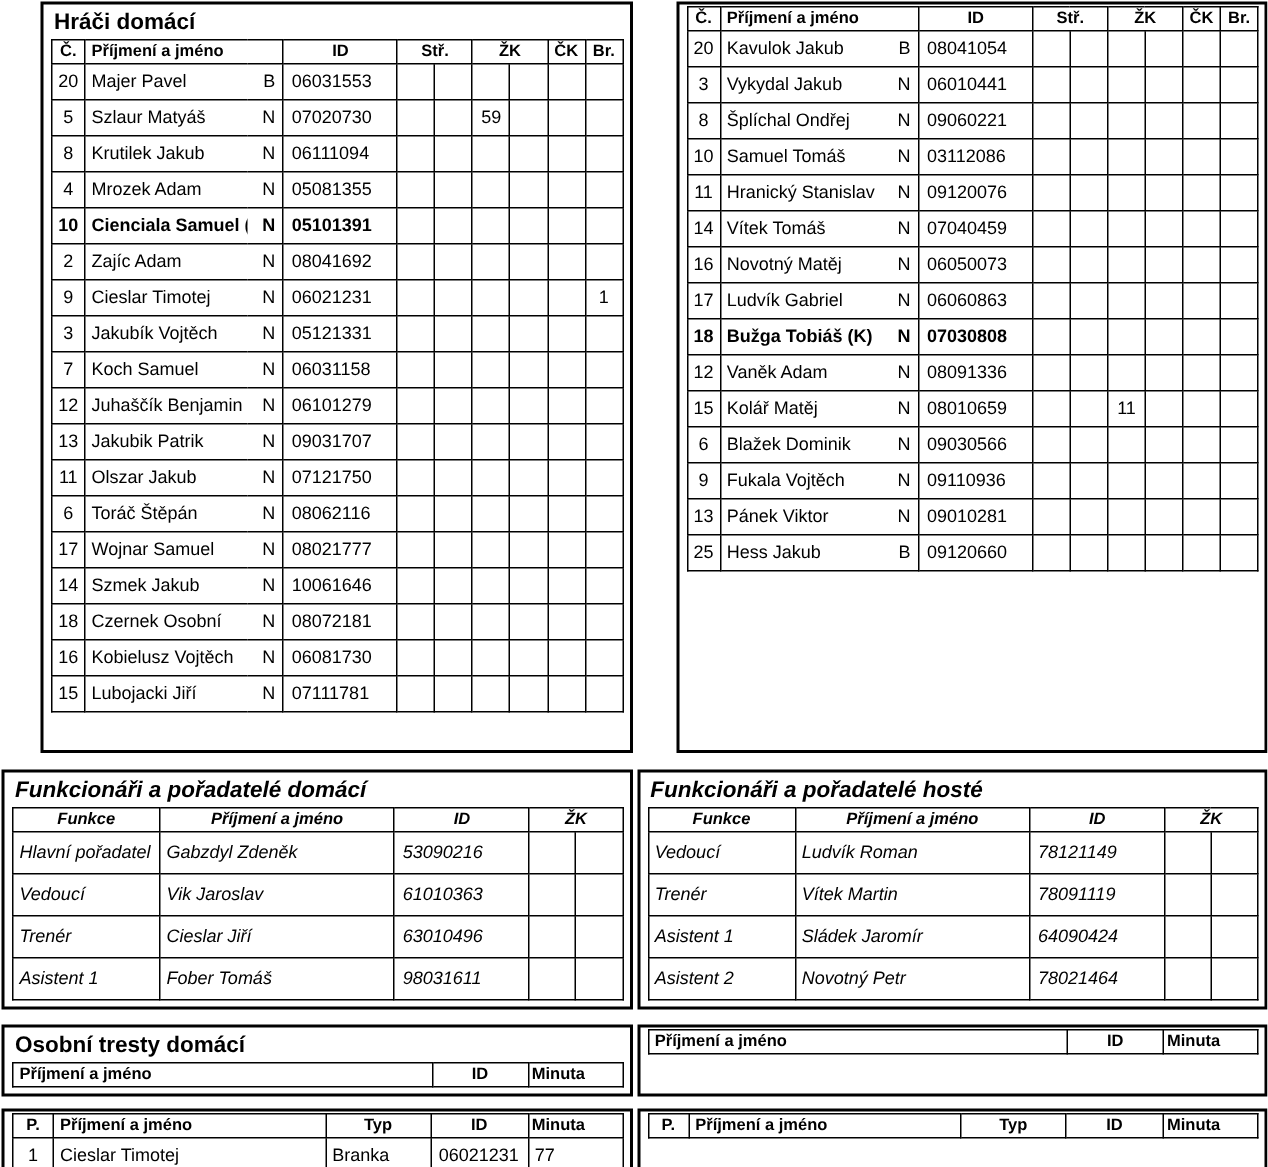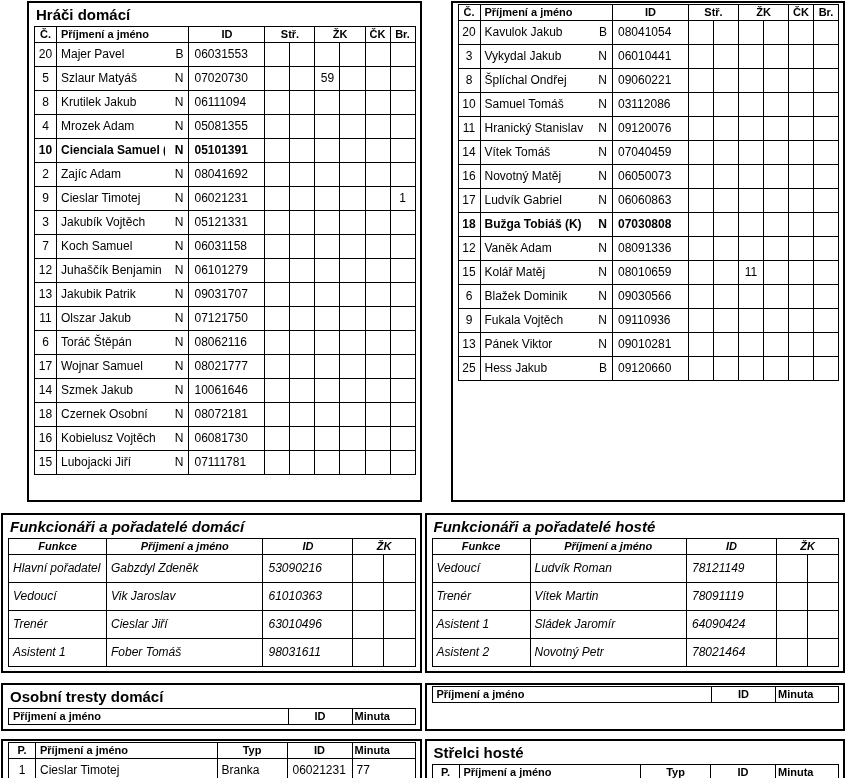--- a/index.html
+++ b/index.html
@@ -730,21 +730,20 @@
     <td class="l">Cieslar Timotej</td>
     <td class="l">Branka</td>
     <td class="idc">06021231</td>
     <td class="l">77</td>
   </tr>
 </tbody>
     </table>
   </div>
 
   <div class="panel" style="height:70px">
-    <div class="panel-title">Střelci hosté</div>
     <table class="scorers">
       <colgroup>
           <col style="width:27px">
           <col>
           <col style="width:70px">
           <col style="width:65px">
           <col style="width:63px">
         </colgroup>
       <thead>
         <tr>

